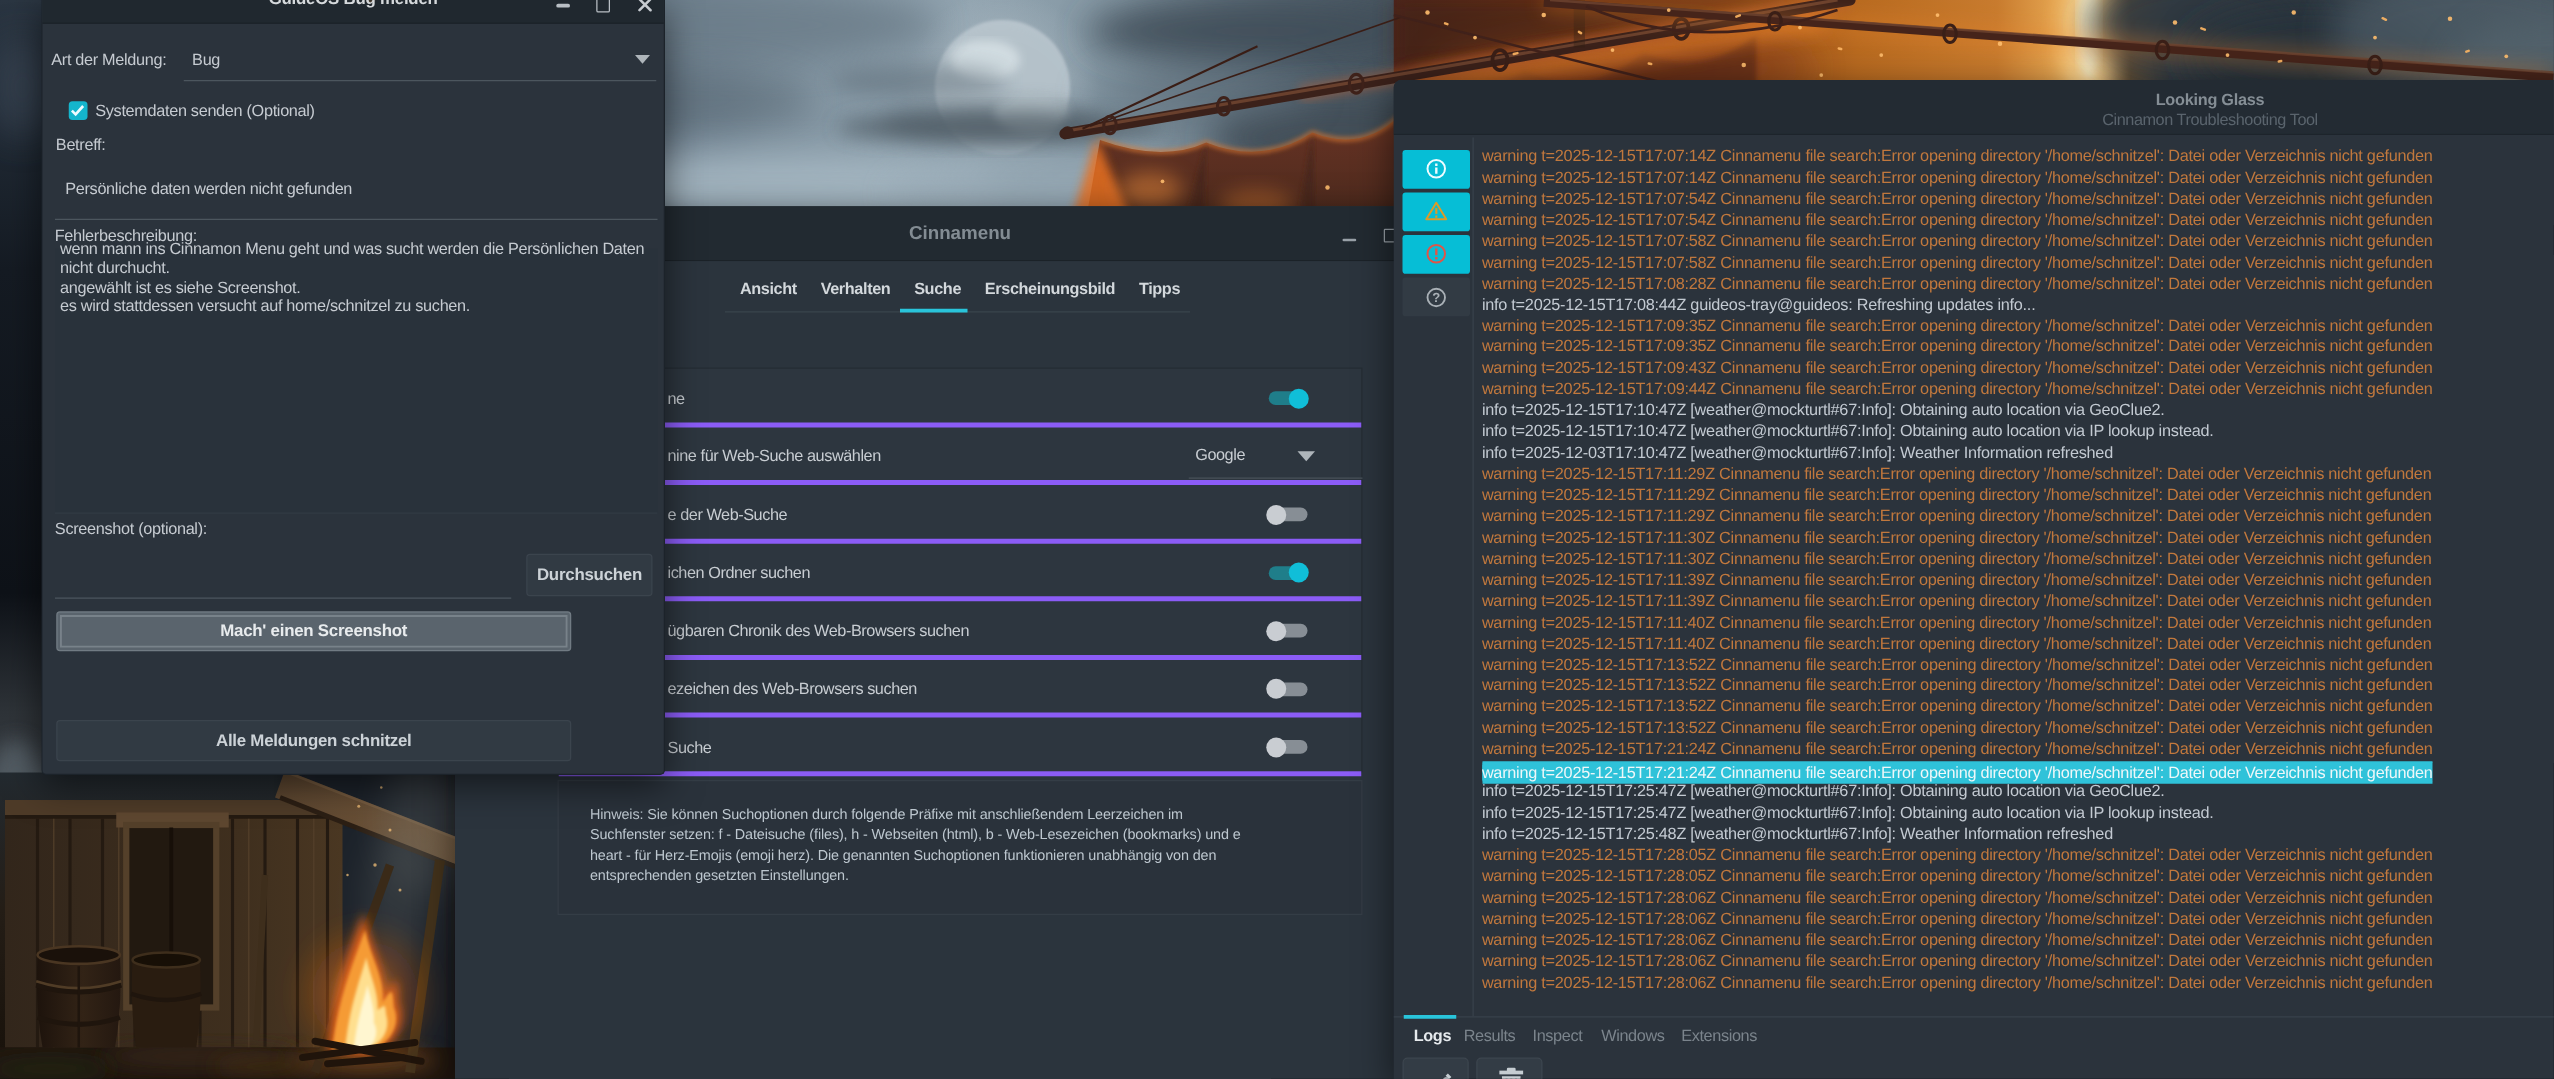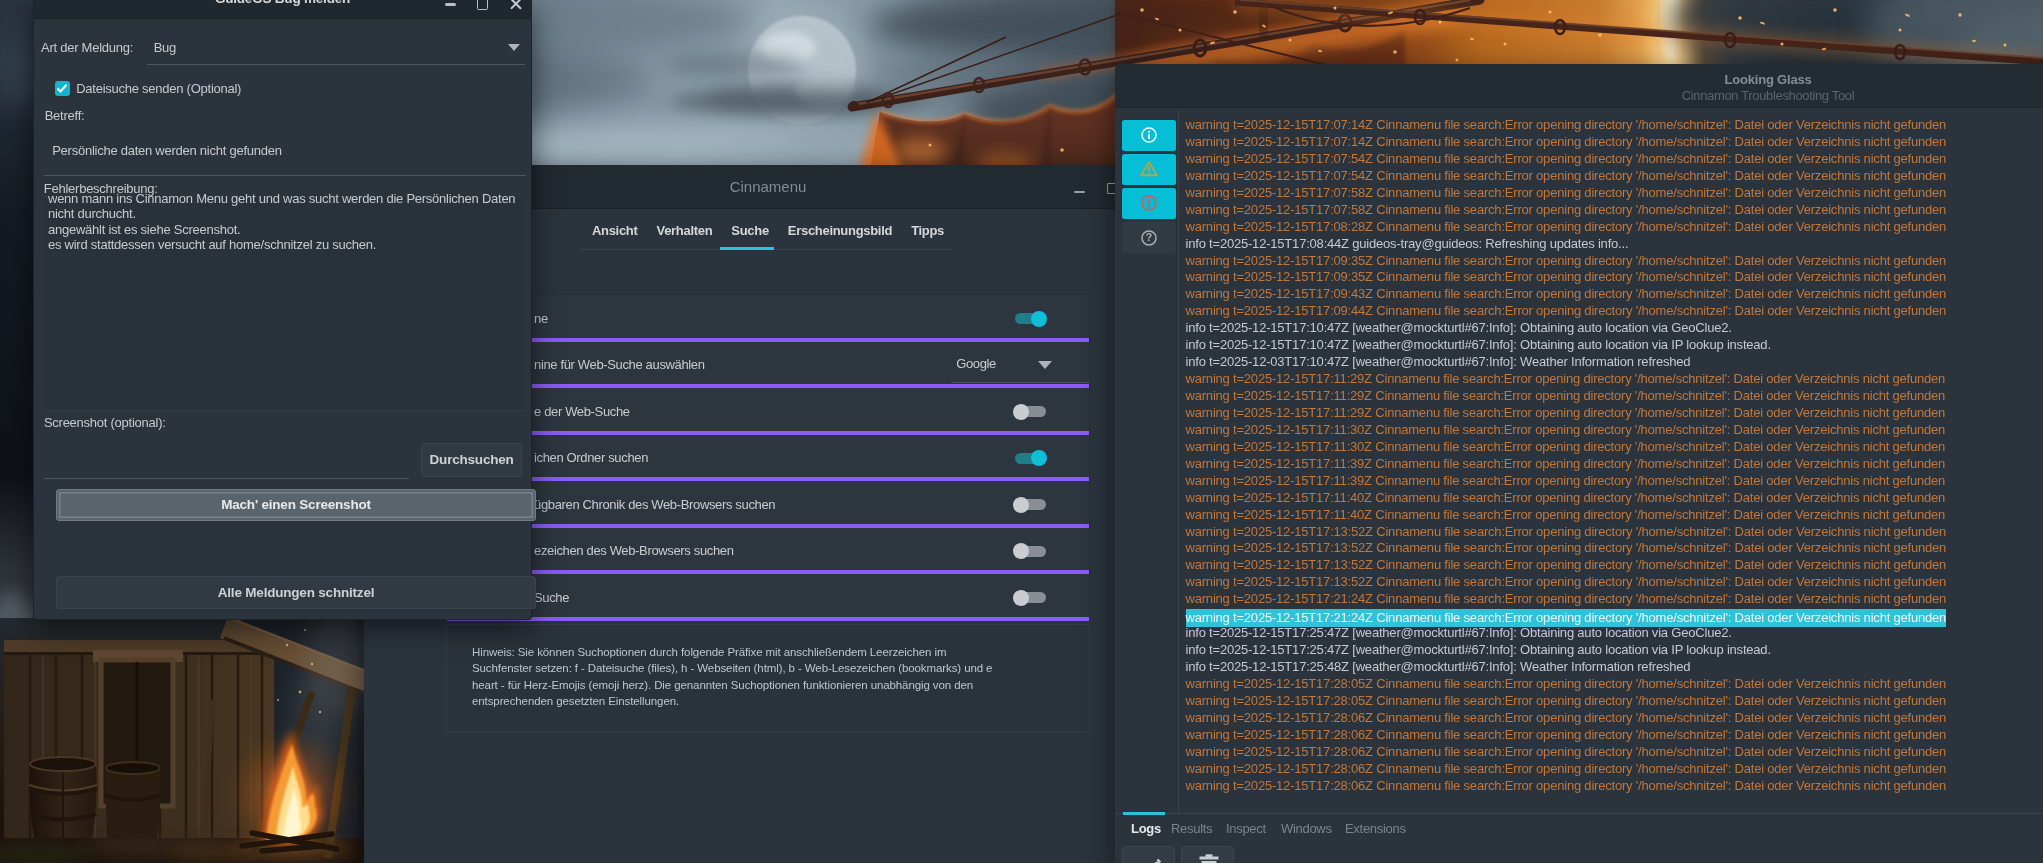--- a/index.html
+++ b/index.html
@@ -4,21 +4,21 @@
 *{margin:0;padding:0;box-sizing:border-box}
 html,body{width:2043px;height:863px;overflow:hidden;background:#10151b;
  font-family:"Liberation Sans",sans-serif;}
 body{position:relative}
 #wall{position:absolute;left:0;top:0}
 
 .win{position:absolute;box-shadow:0 8px 30px rgba(0,0,0,.55)}
 
 #cinn{left:364px;top:165px;width:808px;height:700px;background:#2b343d;z-index:10;border-radius:6px 6px 0 0}
 #cinn .tbar{position:absolute;left:0;top:0;width:100%;height:44px;background:#222a31;border-radius:6px 6px 0 0;border-bottom:1px solid #1b2228}
-#cinn .title{position:absolute;left:0;top:13px;width:100%;text-align:center;font-weight:normal;font-size:15px;color:#838c93}
+#cinn .title{position:absolute;left:0;top:13px;width:100%;text-align:center;font-weight:bold;font-size:15px;color:#838c93}
 #cinn .mindash{position:absolute;left:710px;top:25.5px;width:10.5px;height:2.8px;background:#99a1a8;border-radius:1px}
 #cinn .maxsq{position:absolute;left:743px;top:18px;width:11px;height:10.5px;border:1.8px solid #99a1a8;border-radius:1px}
 .tabs{position:absolute;left:0;top:58px;width:100%;text-align:center;font-size:13px;letter-spacing:-0.3px;font-weight:bold;color:#d3d8dc}
 .tabs span{display:inline-block;padding:0 9.5px}
 .tabline{position:absolute;left:216px;top:83.5px;width:372px;height:1px;background:#3a444c}
 .tabact{position:absolute;left:355.5px;top:81.5px;width:54px;height:3.5px;background:#29c4da}
 .rowpanel{position:absolute;left:82px;top:129px;width:644px;height:323.5px;background:#2d363f;border:1px solid #242d35}
 .crow{position:absolute;left:0;width:100%;height:46.5px;border-bottom:4px solid #8b5cf6}
 .crow .rl{position:absolute;left:87px;top:15.5px;font-size:13px;letter-spacing:-0.35px;color:#c8cdd2}
 .tg{position:absolute;right:43px;top:18px;width:31px;height:11px;border-radius:6px}
@@ -56,21 +56,21 @@
 #bug .tbar{position:absolute;left:0;top:0;width:100%;height:19px;background:#20282f;border-bottom:1px solid #1b2228}
 #bug .title{position:absolute;left:0;top:-9px;width:100%;text-align:center;font-size:13.5px;letter-spacing:-0.2px;font-weight:bold;color:#d5d9dc;text-shadow:0 -3.5px 1.5px rgba(205,125,45,.38)}
 #bug .mindash{position:absolute;left:411px;top:2.5px;width:11px;height:3px;background:#b9bfc5;border-radius:1.5px}
 #bug .maxsq{position:absolute;left:443px;top:-2px;width:10.5px;height:11.5px;border:1.6px solid #b9bfc5;border-radius:1.5px}
 #bug .clx{position:absolute;left:476px;top:-2px;width:12px;height:12px}
 #bug .clx:before,#bug .clx:after{content:"";position:absolute;left:5px;top:-1px;width:2.1px;height:13.5px;background:#c6cbd0;border-radius:1px}
 #bug .clx:before{transform:rotate(45deg)}
 #bug .clx:after{transform:rotate(-45deg)}
 .lab{position:absolute;font-size:13px;letter-spacing:-0.25px;color:#c6cbd1;white-space:pre}
 .ul{position:absolute;height:1px;background:#4c565e}
-#bug .bbtn{position:absolute;left:22px;width:480px;background:#313a43;border:1px solid #3b444d;border-radius:3px;
+#bug .bbtn{position:absolute;left:11px;width:412px;background:#313a43;border:1px solid #3b444d;border-radius:3px;
  font-size:13.5px;letter-spacing:-0.2px;font-weight:bold;color:#ccd2d7;text-align:center}
 #bug .focusbtn{background:#5a646d;border:1px solid #717b83;box-shadow:inset 0 0 0 2px #5a646d,inset 0 0 0 3.5px #78828a;color:#e8ebed}
 #bug .chk{position:absolute;left:21px;top:81px;width:14.5px;height:14.5px;background:#14b5cc;border-radius:3px}
 #bug .chk svg{position:absolute;left:1px;top:1.5px}
 </style></head>
 <body>
 <svg id="wall" width="2043" height="863" viewBox="0 0 2043 863">
  <defs>
   <linearGradient id="skyg" x1="0" y1="0" x2="1" y2="0">
    <stop offset="0" stop-color="#151b24"></stop>
@@ -513,21 +513,21 @@
     </div>
  <div class="lab" style="left:7px;top:40px">Art der Meldung:</div>
  <div class="lab" style="left:119.7px;top:40px">Bug</div>
  <div style="position:absolute;left:473.7px;top:44px;width:0;height:0;border-left:6.5px solid transparent;border-right:6.5px solid transparent;border-top:7.5px solid #aeb5ba"></div>
  <div class="ul" style="left:113.3px;top:64.3px;width:378px"></div>
  <div class="chk">
       <svg width="12" height="11" viewBox="0 0 12 11">
         <path d="M1.5,5.5 L4.5,8.5 L10.5,1.8" fill="none" stroke="#eefcff" stroke-width="2.1"></path>
       </svg>
     </div>
- <div class="lab" style="left:42.2px;top:81px">Dateisuche senden (Optional)</div>
+ <div class="lab" style="left:42.2px;top:81px">Systemdaten senden (Optional)</div>
  <div class="lab" style="left:10.7px;top:107.5px">Betreff:</div>
  <div class="lab" style="left:18.2px;top:143.4px">Persönliche daten werden nicht gefunden</div>
  <div class="ul" style="left:9.5px;top:175.4px;width:482px"></div>
  <div class="lab" style="left:9.8px;top:180.6px">Fehlerbeschreibung:</div>
  <div style="position:absolute;left:9.5px;top:199px;width:482px;height:212px;background:#29323b;border-bottom:1px solid #323b44"></div>
  <div class="lab" style="left:14px;top:191px;line-height:15.3px">wenn mann ins Cinnamon Menu geht und was sucht werden die Persönlichen Daten
 nicht durchucht.
 angewählt ist es siehe Screenshot.
 es wird stattdessen versucht auf home/schnitzel zu suchen.</div>
  <div class="lab" style="left:9.9px;top:414.7px">Screenshot (optional):</div>

